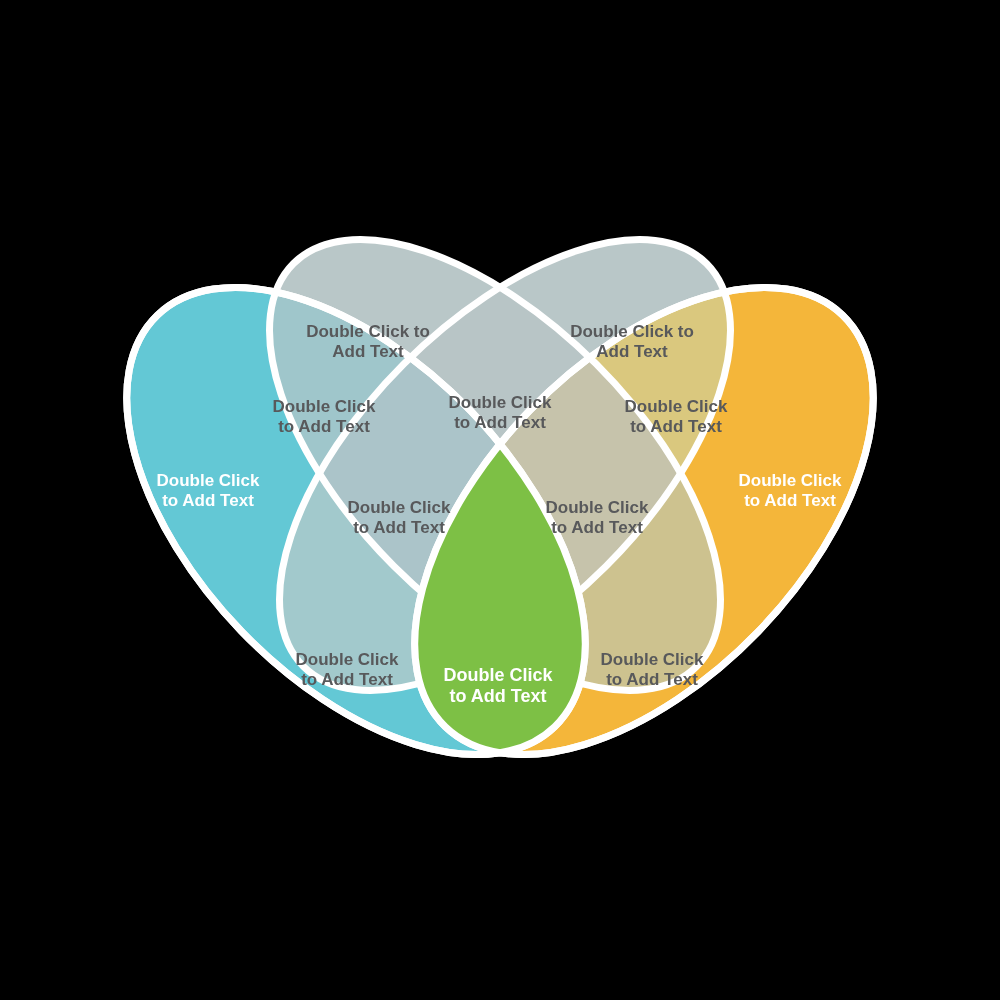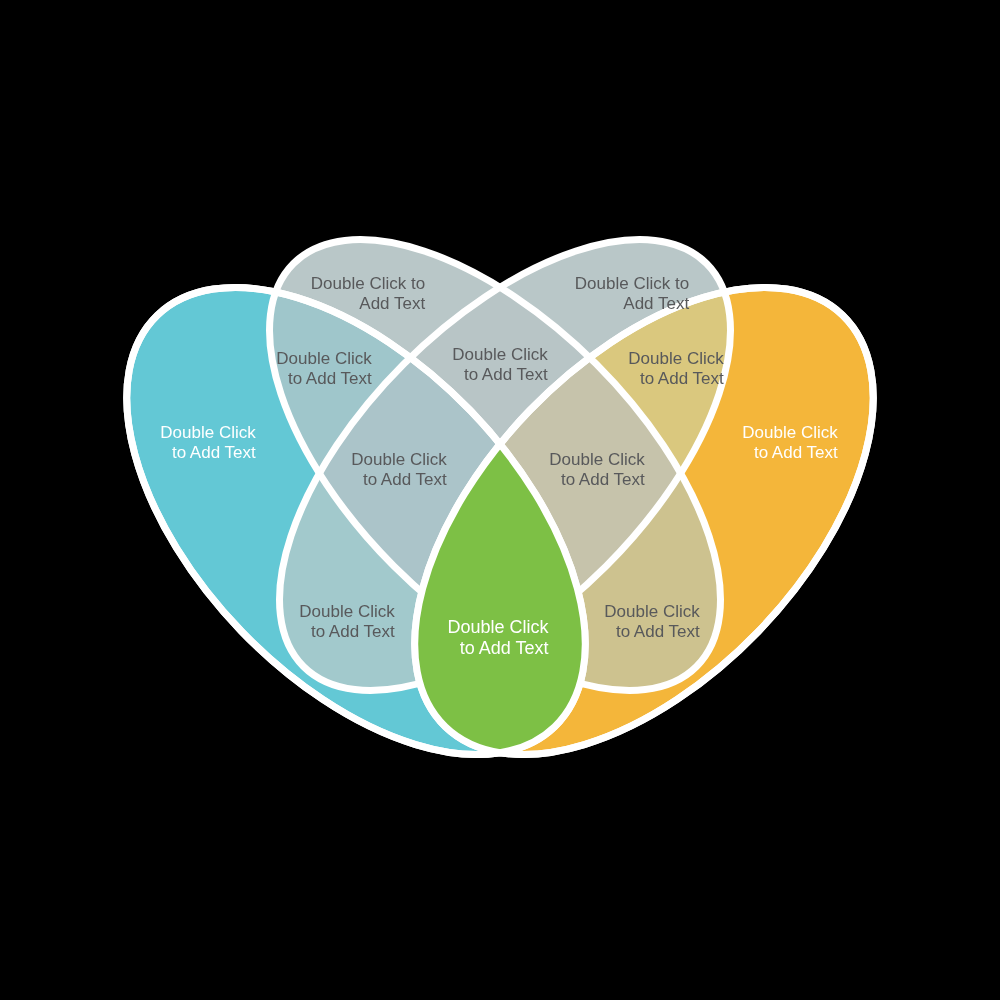--- a/index.html
+++ b/index.html
@@ -18,27 +18,28 @@
     background: #000000;
   }
   .stage svg {
     position: absolute;
     left: 0;
     top: 0;
   }
   .label {
     position: absolute;
     transform: translate(-50%, -50%);
-    text-align: right;
-    font-weight: 400;
+    text-align: center;
+    font-weight: 700;
     font-size: 17px;
     line-height: 1.15em;
     white-space: nowrap;
     cursor: default;
     user-select: none;
+    margin-top: 48px;
   }
   .label span { display: block; }
 </style>
 </head>
 <body>
 
 <div class="stage">
   <svg id="venn-svg" width="1000" height="1000" viewBox="0 0 1000 1000" xmlns="http://www.w3.org/2000/svg">
       <defs>
         <clipPath id="clip-A">

